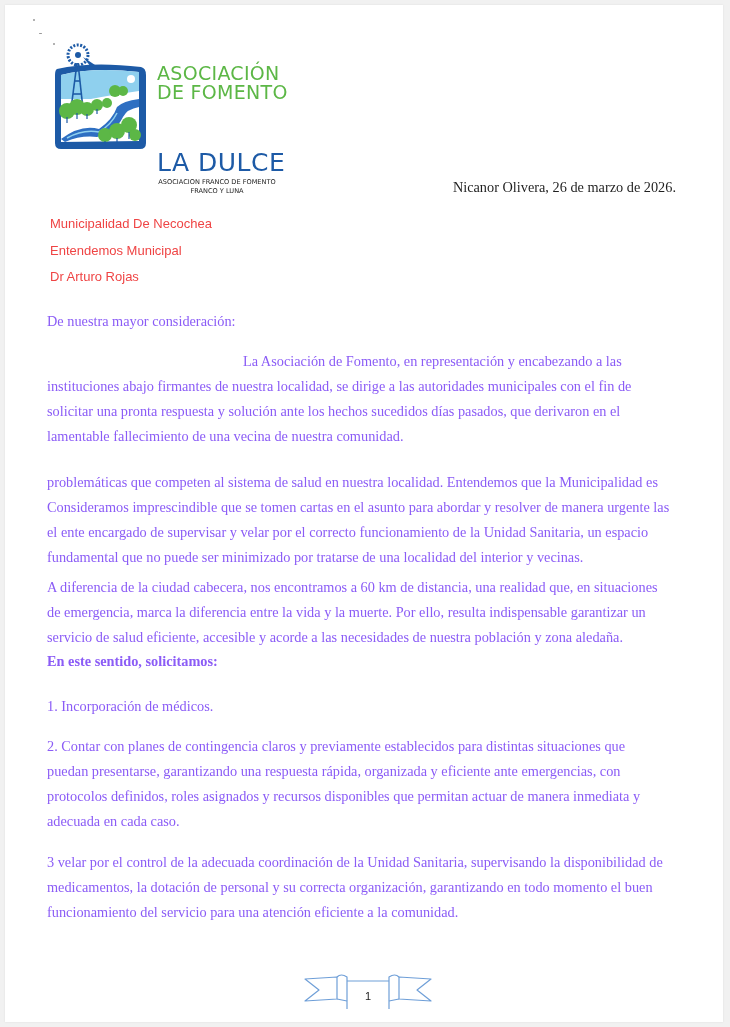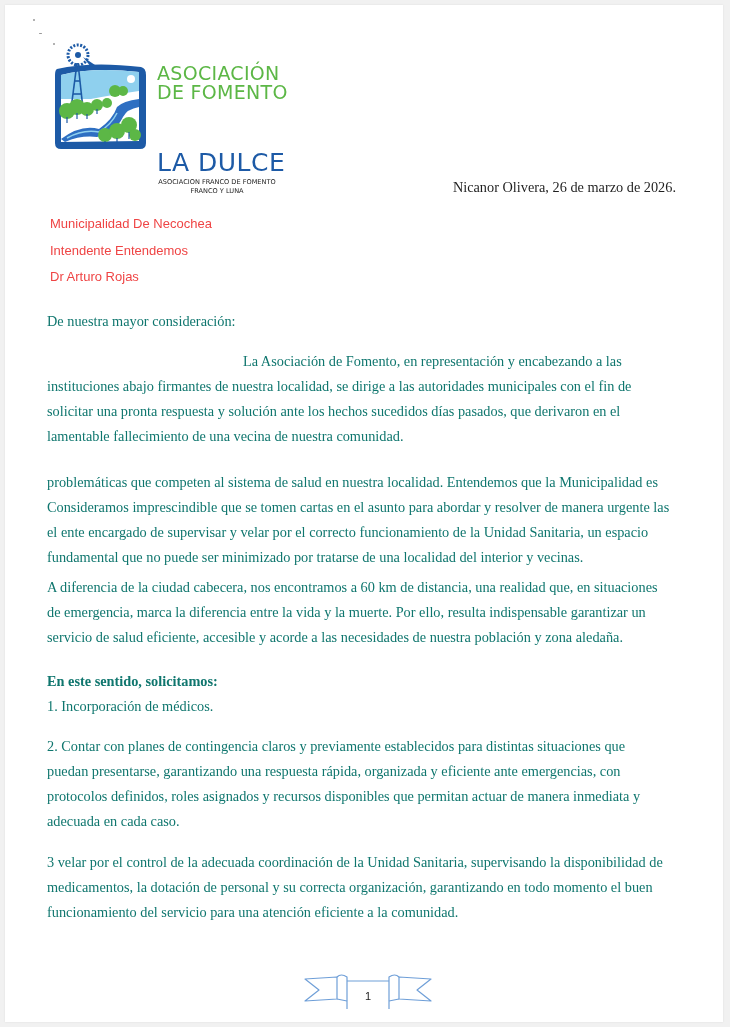--- a/index.html
+++ b/index.html
@@ -72,21 +72,21 @@
       font-size: 6.6px;
       line-height: 9px;
       text-align: center;
       white-space: nowrap;
       width: 120px;
       margin-top: 2px;
     }
     .text {
       font-family: "Liberation Serif", serif;
       font-size: 14.3px;
-      color: #0f766e;
+      color: #8b5cf6;
       position: absolute;
       left: 42px;
       width: 660px;
       line-height: 25px;
     }
     .date {
       position: absolute;
       top: 174px;
       right: 47px;
       font-family: "Liberation Serif", serif;
@@ -102,21 +102,21 @@
       font-size: 13px;
       color: #ef4444;
       line-height: 26.5px;
     }
     .recipient div { white-space: nowrap; }
     .salutation { top: 304px; }
     .p1 { top: 344px; }
     .p1 .indent { display: inline-block; width: 196px; }
     .p2 { top: 465px; }
     .p3 { top: 570px; }
-    .heading { top: 664px; font-weight: bold; }
+    .heading { top: 644px; font-weight: bold; }
     .item1 { top: 689px; }
     .item2 { top: 729px; }
     .item3 { top: 845px; }
     .line { white-space: nowrap; display: block; }
     .footer {
       position: absolute;
       left: 298px;
       top: 968px;
       width: 130px;
       height: 40px;
@@ -195,21 +195,21 @@
       <div class="logo-line3">LA DULCE</div>
       <div class="logo-sub">ASOCIACION FRANCO DE FOMENTO</div>
       <div class="logo-sub" style="margin-top:0">FRANCO Y LUNA</div>
     </div>
   </div>
 
   <div class="date">Nicanor Olivera, 26 de marzo de 2026.</div>
 
   <div class="recipient">
     <div>Municipalidad De Necochea</div>
-    <div>Intendente Entendemos</div>
+    <div>Entendemos Municipal</div>
     <div>Dr Arturo Rojas</div>
   </div>
 
   <div class="text salutation">De nuestra mayor consideración:</div>
 
   <div class="text p1">
     <span class="line"><span class="indent"></span><span>La Asociación de Fomento, en representación y encabezando a las</span></span>
     <span class="line">instituciones abajo firmantes de nuestra localidad, se dirige a las autoridades municipales con el fin de</span>
     <span class="line">solicitar una pronta respuesta y solución ante los hechos sucedidos días pasados, que derivaron en el</span>
     <span class="line">lamentable fallecimiento de una vecina de nuestra comunidad.</span>

